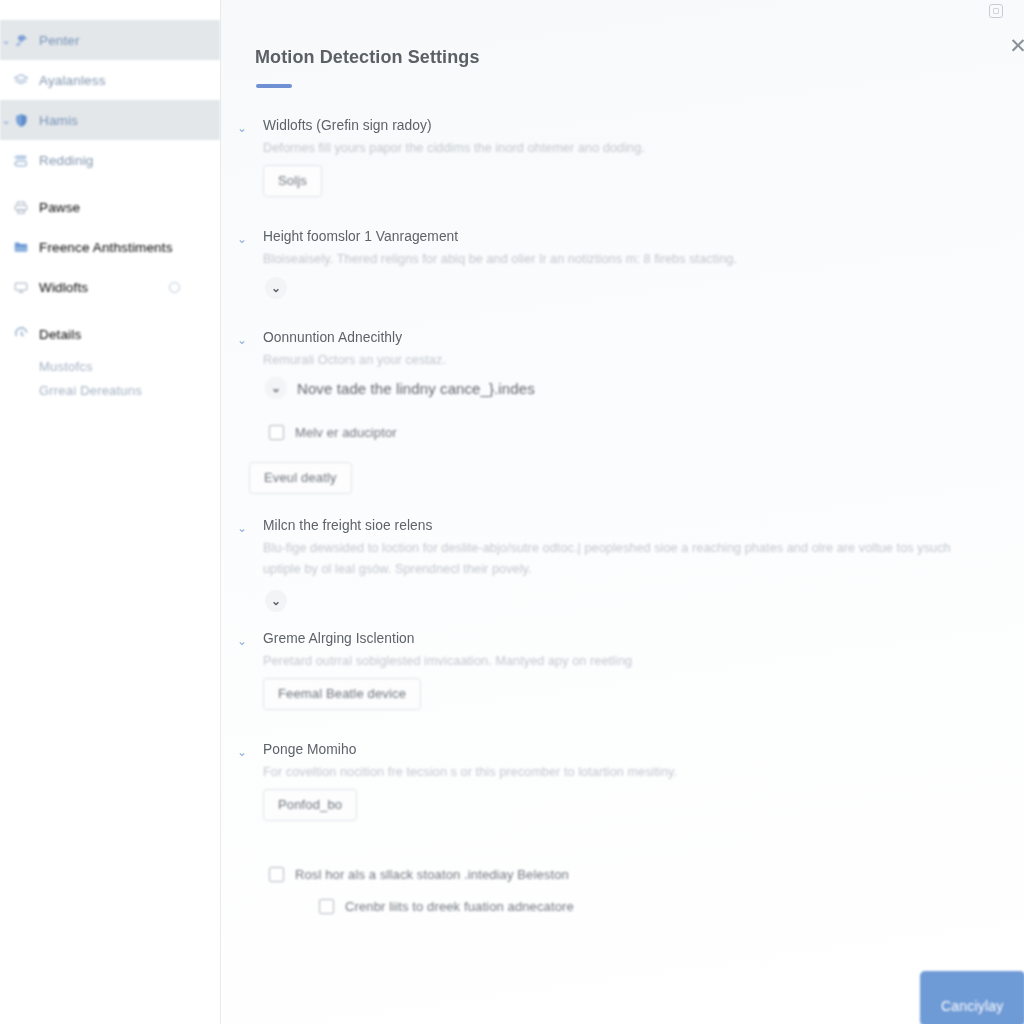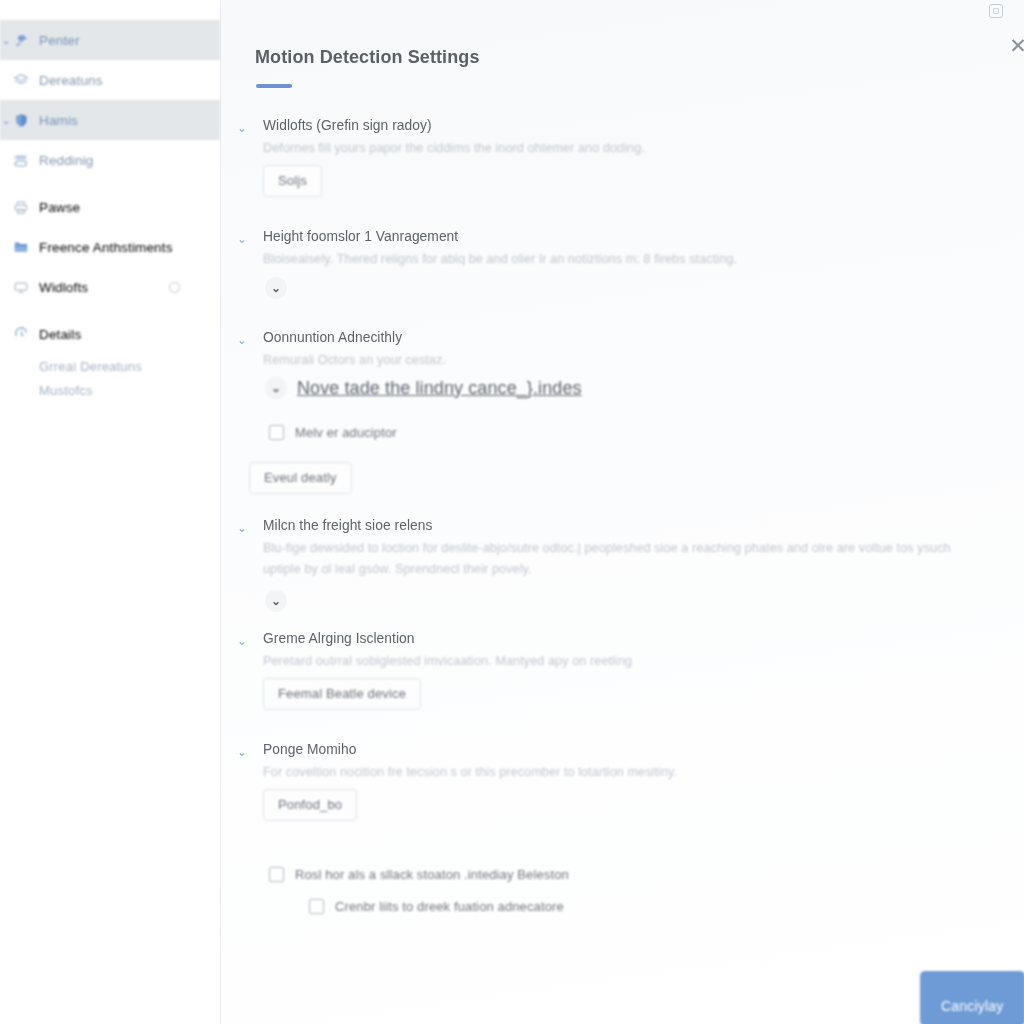--- a/index.html
+++ b/index.html
@@ -239,25 +239,24 @@
     align-items: center;
     gap: 10px;
     filter: blur(0.8px);
   }
   .inline-row .chev-pill {
     position: static;
     flex: 0 0 22px;
     filter: none;
   }
   .inline-row .inline-label {
-    font-size: 18px;
+    font-size: 15px;
     color: #5f656c;
     letter-spacing: .1px;
     white-space: nowrap;
-    text-decoration: underline;
   }
 
   .cbrow {
     position: absolute;
     display: flex;
     align-items: center;
     gap: 11px;
     filter: blur(0.85px);
     justify-content: flex-end;
   }
@@ -310,21 +309,21 @@
       <span class="side-label">Penter</span>
     </div>
 
     <div class="side-row">
       <span class="side-ico">
         <svg width="16" height="14" viewBox="0 0 18 15" fill="none" stroke="#a8bcd6" stroke-width="1.4">
           <path d="M9 1.5L16 5 9 8.5 2 5z"></path>
           <path d="M2.5 8.5L9 11.5 15.5 8.5"></path>
         </svg>
       </span>
-      <span class="side-label">Dereatuns</span>
+      <span class="side-label">Ayalanless</span>
     </div>
 
     <div class="side-row active">
       <span class="side-caret">⌄</span>
       <span class="side-ico">
         <svg width="15" height="15" viewBox="0 0 16 16">
           <path d="M8 1.3l5.4 2v4.5c0 3.2-2.2 6-5.4 6.9-3.2-.9-5.4-3.7-5.4-6.9V3.3z" fill="#5e8bc9"></path>
           <path d="M8 1.3v13.4c-3.2-.9-5.4-3.7-5.4-6.9V3.3z" fill="#7aa3da"></path>
         </svg>
       </span>
@@ -381,22 +380,22 @@
     <div class="side-row dim">
       <span class="side-ico">
         <svg width="15" height="15" viewBox="0 0 16 16" fill="none" stroke="#8fa9ca" stroke-width="1.5">
           <path d="M13.6 6.2A5.8 5.8 0 102.8 9.6"></path>
           <path d="M8 4.6V8l2.2 1.4"></path>
         </svg>
       </span>
       <span class="side-label">Details</span>
     </div>
 
+    <div class="side-sub">Mustofcs</div>
     <div class="side-sub">Grreai Dereatuns</div>
-    <div class="side-sub">Mustofcs</div>
   </nav>
 
   <section class="main">
 
     <div class="win-btn"></div>
     <div class="close-x">✕</div>
 
     <h1 class="title">Motion Detection Settings</h1>
     <div class="title-rule"></div>
 
@@ -453,21 +452,21 @@
         <div class="sec-title">Ponge Momiho</div>
         <div class="sec-desc">For coveltion nocition fre tecsion s or this precomber to lotartion mesitiny.</div>
         <button class="sec-btn" style="left:42px; top:47px;">Ponfod_bo</button>
       </div>
 
       <div class="cbrow" style="left:48px; top:749px;">
         <span class="cbox"></span>
         <span class="cb-label">Rosl hor als a sllack stoaton .intediay Beleston</span>
       </div>
 
-      <div class="cbrow" style="left:48px; top:781px;padding-left:40px;">
+      <div class="cbrow" style="left:58px; top:781px;padding-left:40px;">
         <span class="cbox"></span>
         <span class="cb-label">Crenbr liits to dreek fuation adnecatore</span>
       </div>
 
       <button class="primary-btn">Canciуlay</button>
     </div>
 
   </section>
 </div>
 

